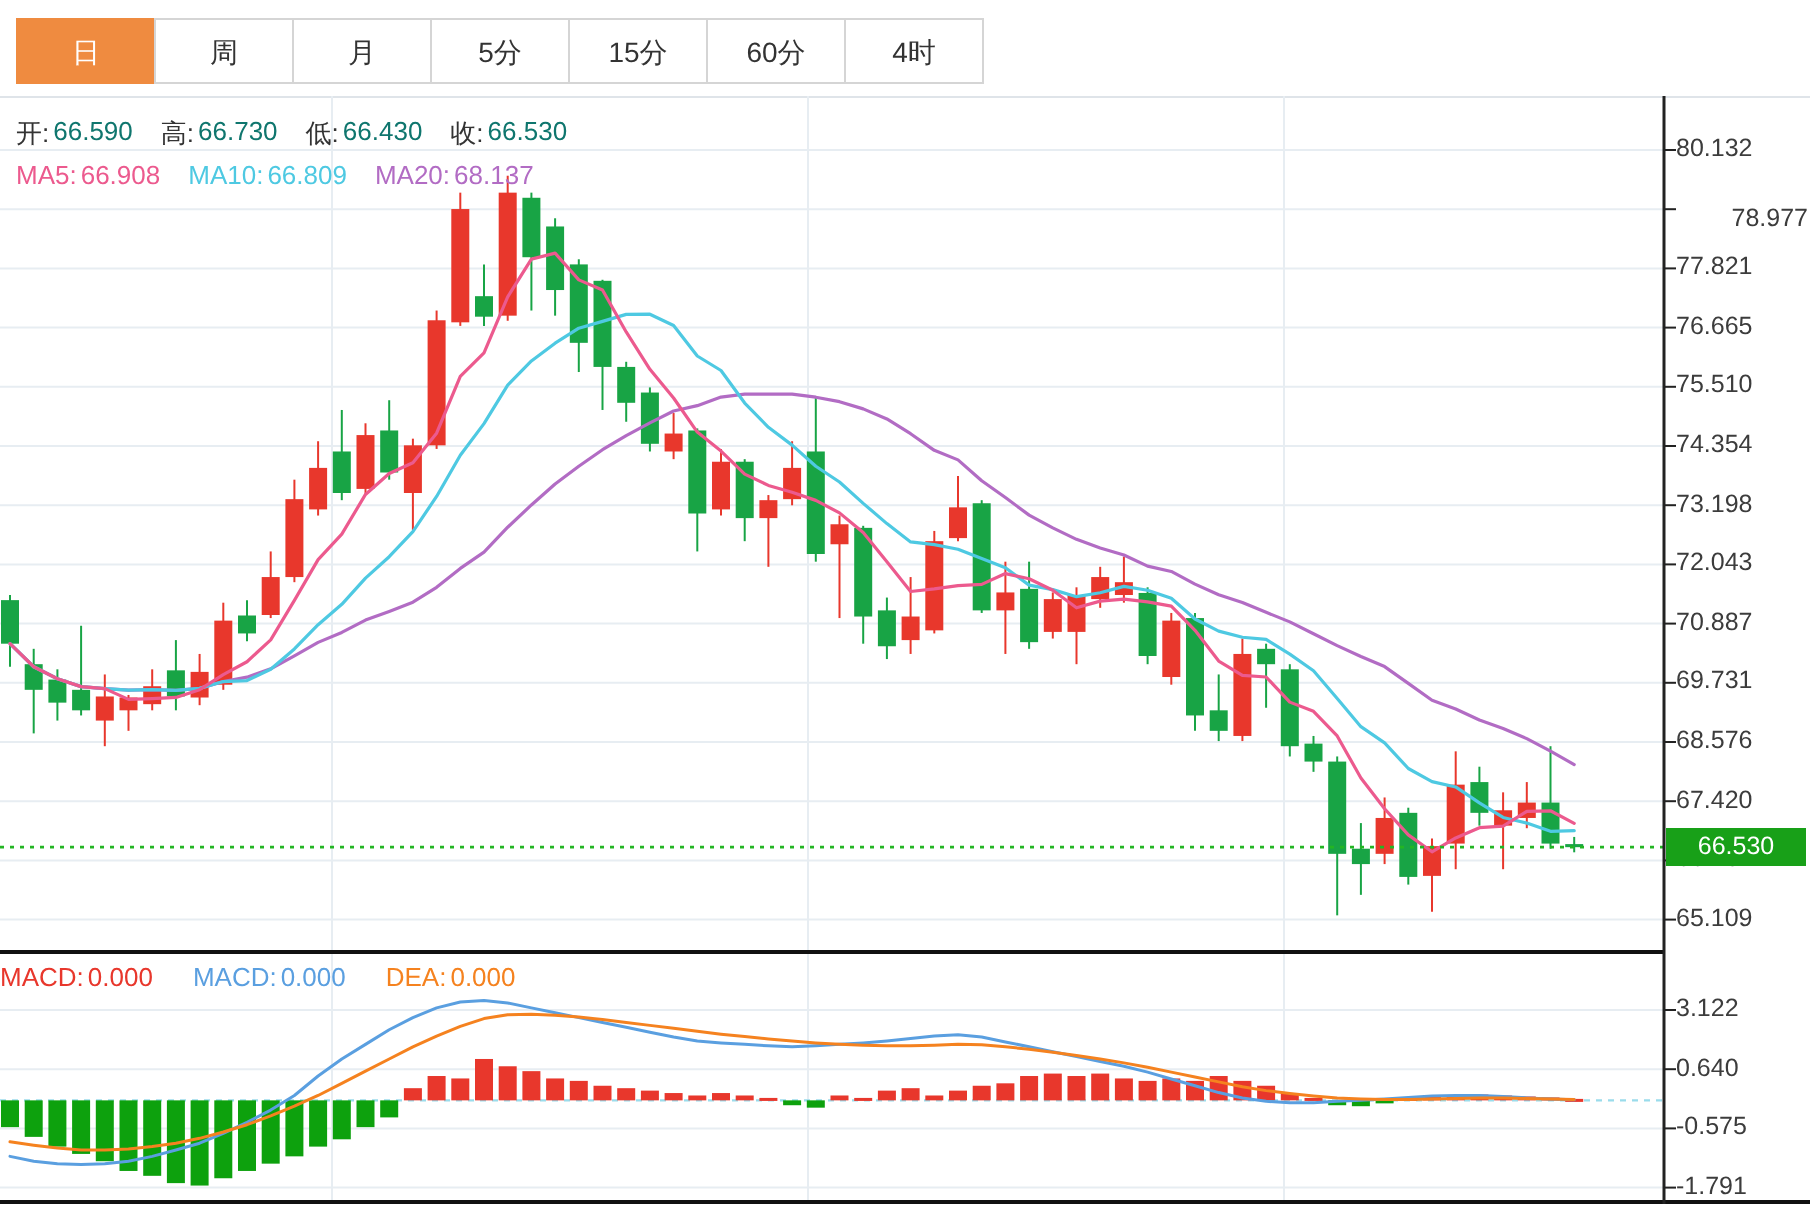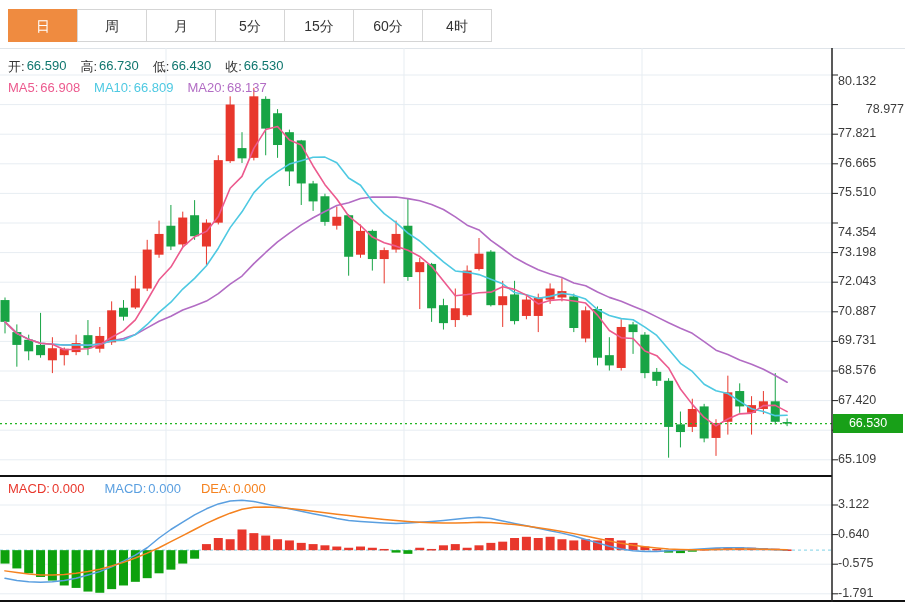--- a/index.html
+++ b/index.html
@@ -11,21 +11,21 @@
        background:#fff;border:1px solid #d5d5d5;margin-left:-1px;cursor:pointer;box-sizing:border-box;}
   .tab.active{background:#ef8b40;border-color:#ef8b40;color:#fff;}
   
   .legend{position:absolute;display:flex;gap:14px;font-size:13px;white-space:nowrap;z-index:5;}
   .legend .item{display:flex;}
   .legend .lab{color:#333;margin-right:2px;}
   .legend .val{font-weight:normal;}
   #ohlc-row{left:8px;top:58px;}
   #ohlc-row .val{color:#0f766e;}
   #ma-row{left:8px;top:80px;}
-  #macd-row{left:8px;top:481px;gap:20px;}
+  #macd-row{left:0;top:481px;gap:20px;}
   
   #chart-svg{position:absolute;left:0;top:0;z-index:1;}
   
   .tick-label{position:absolute;left:838px;width:66px;font-size:12.5px;color:#3c3c3c;z-index:2;}
   .price-badge{position:absolute;left:833px;width:70px;height:19px;line-height:19px;text-align:center;
                background:#18a018;color:#fff;font-size:12.5px;z-index:6;}
   .hline{position:absolute;background:#dfe4e9;height:1px;z-index:0;}
 </style>
 </head>
 <body>
@@ -333,26 +333,26 @@
       <line x1="832" y1="371" x2="838" y2="371" stroke="#222" stroke-width="1"></line>
       <line x1="832" y1="400.6" x2="838" y2="400.6" stroke="#222" stroke-width="1"></line>
       <line x1="832" y1="430.20000000000005" x2="838" y2="430.20000000000005" stroke="#222" stroke-width="1"></line>
       <line x1="832" y1="459.8" x2="838" y2="459.8" stroke="#222" stroke-width="1"></line>
       <line x1="832" y1="505" x2="838" y2="505" stroke="#222" stroke-width="1"></line>
       <line x1="832" y1="534.6" x2="838" y2="534.6" stroke="#222" stroke-width="1"></line>
       <line x1="832" y1="564.2" x2="838" y2="564.2" stroke="#222" stroke-width="1"></line>
       <line x1="832" y1="593.8" x2="838" y2="593.8" stroke="#222" stroke-width="1"></line>
     </svg>
   <div id="axis-labels">
-      <div class="tick-label" style="top: 67px; margin-top: 7px;">80.132</div>
+      <div class="tick-label" style="top: 67px;">80.132</div>
       <div class="tick-label" style="top: 102px; text-align: right;">78.977</div>
       <div class="tick-label" style="top: 126.2px;">77.821</div>
       <div class="tick-label" style="top: 155.8px;">76.665</div>
       <div class="tick-label" style="top: 185.4px;">75.510</div>
-      <div class="tick-label" style="top: 225px;">74.354</div>
+      <div class="tick-label" style="top: 215px;">74.354</div>
       <div class="tick-label" style="top: 244.6px;">73.198</div>
       <div class="tick-label" style="top: 274.2px;">72.043</div>
       <div class="tick-label" style="top: 303.8px;">70.887</div>
       <div class="tick-label" style="top: 333.4px;">69.731</div>
       <div class="tick-label" style="top: 363px;">68.576</div>
       <div class="tick-label" style="top: 392.6px;">67.420</div>
       <div class="tick-label" style="top: 422.2px;">66.264</div>
       <div class="tick-label" style="top: 451.8px;">65.109</div>
       <div class="tick-label" style="top: 497px;">3.122</div>
       <div class="tick-label" style="top: 526.6px;">0.640</div>

